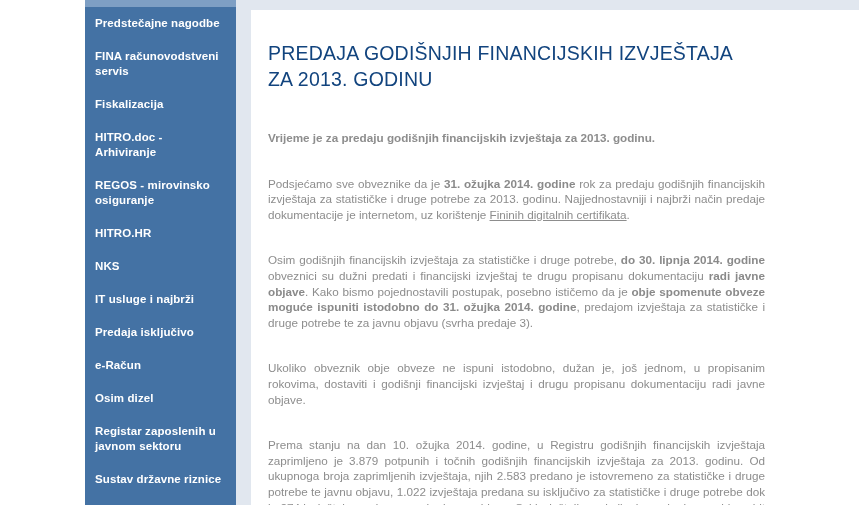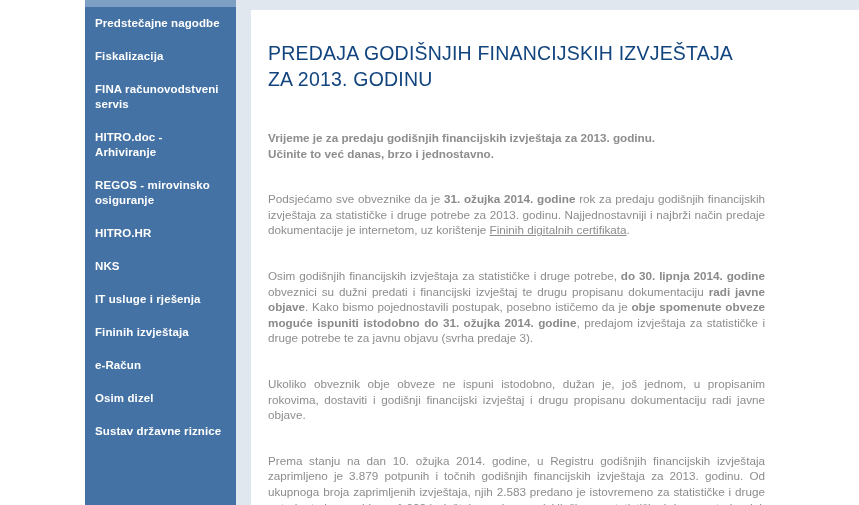--- a/index.html
+++ b/index.html
@@ -120,41 +120,41 @@
 <body>
 
 <div class="page">
 
   <div class="panel-frame"></div>
 
   <div class="sidebar">
     <div class="sidebar-topstrip"></div>
     <nav class="nav">
       <a class="nav-item" href="#">Predstečajne nagodbe</a>
+      <a class="nav-item" href="#">FINA računovodstveni servis</a>
       <a class="nav-item" href="#">Fiskalizacija</a>
-      <a class="nav-item" href="#">FINA računovodstveni servis</a>
       <a class="nav-item" href="#">HITRO.doc - Arhiviranje</a>
       <a class="nav-item" href="#">REGOS - mirovinsko osiguranje</a>
       <a class="nav-item" href="#">HITRO.HR</a>
       <a class="nav-item" href="#">NKS</a>
-      <a class="nav-item" href="#">IT usluge i rješenja</a>
-      <a class="nav-item" href="#">Fininih izvještaja</a>
+      <a class="nav-item" href="#">IT usluge i najbrži</a>
+      <a class="nav-item" href="#">Predaja isključivo</a>
       <a class="nav-item" href="#">e-Račun</a>
       <a class="nav-item" href="#">Osim dizel</a>
+      <a class="nav-item" href="#">Registar zaposlenih u javnom sektoru</a>
       <a class="nav-item" href="#">Sustav državne riznice</a>
     </nav>
   </div>
 
   <div class="content-panel">
 
     <h1 class="page-title">PREDAJA GODIŠNJIH FINANCIJSKIH IZVJEŠTAJA ZA 2013. GODINU</h1>
 
     <p class="body-text lead">
       <span>Vrijeme je za predaju godišnjih financijskih izvještaja za 2013. godinu.</span><br>
-      <span>Učinite to već danas, brzo i jednostavno.</span>
     </p>
 
     <p class="body-text justify">
       <span>Podsjećamo sve obveznike da je </span><b>31. ožujka 2014. godine</b><span> rok za predaju godišnjih financijskih izvještaja za statističke i druge potrebe za 2013. godinu. Najjednostavniji i najbrži način predaje dokumentacije je internetom, uz korištenje </span><a class="inline-link" href="#">Fininih digitalnih certifikata</a><span>.</span>
     </p>
 
     <p class="body-text justify">
       <span>Osim godišnjih financijskih izvještaja za statističke i druge potrebe, </span><b>do 30. lipnja 2014. godine</b><span> obveznici su dužni predati i financijski izvještaj te drugu propisanu dokumentaciju </span><b>radi javne objave</b><span>. Kako bismo pojednostavili postupak, posebno ističemo da je </span><b>obje spomenute obveze moguće ispuniti istodobno do 31. ožujka 2014. godine</b><span>, predajom izvještaja za statističke i druge potrebe te za javnu objavu (svrha predaje 3).</span>
     </p>
 

